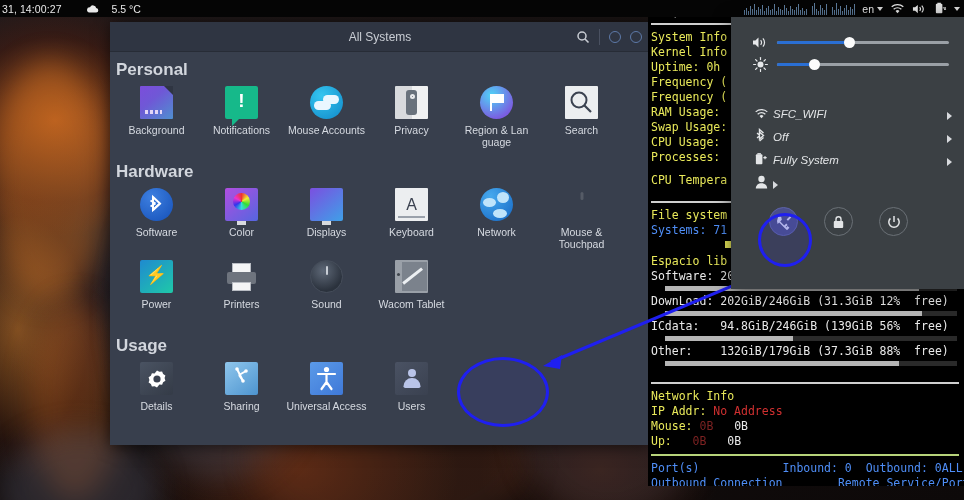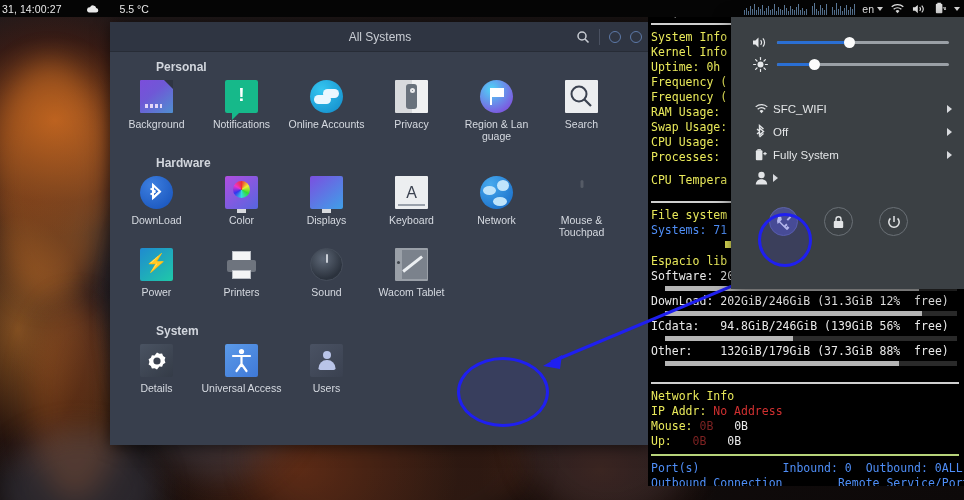--- a/index.html
+++ b/index.html
@@ -31,21 +31,21 @@
 
   
   #topbar{
     position:absolute;left:0;top:0;width:964px;height:17px;
     background:#050505;
     display:flex;align-items:center;
     color:#e8e8e8;font-size:10.5px;
     z-index:50;
   }
   #topbar .clock{margin-left:2px;white-space:nowrap;letter-spacing:.1px;}
-  #topbar .weather{display:flex;align-items:center;gap:21px;margin-left:24px;}
+  #topbar .weather{display:flex;align-items:center;gap:13px;margin-left:24px;}
   #topbar .spacer{flex:1;}
   #topbar .tray{display:flex;align-items:center;gap:7px;padding-right:4px;}
   .cpugraph{display:flex;align-items:flex-end;gap:1px;height:13px;}
   .cpugraph i{display:block;width:1px;background:#6b8fb5;opacity:.85;}
   .cpugraph .gap{width:3px;background:transparent;}
   .lang{display:flex;align-items:center;gap:3px;font-size:10.5px;}
   .caret{width:0;height:0;border-left:3.5px solid transparent;border-right:3.5px solid transparent;border-top:4px solid #d8d8d8;}
   .trayicon{display:block;}
   .wifi-underline{position:absolute;left:875px;top:15px;width:80px;height:1.5px;background:#3b6ea5;}
 
@@ -63,23 +63,22 @@
     border-bottom:1px solid #272c36;
   }
   #settings .title{
     flex:1;text-align:center;color:#c9cdd4;font-size:12px;
   }
   #settings .tbtools{position:absolute;right:8px;top:0;height:30px;display:flex;align-items:center;gap:9px;}
   .circbtn{width:12px;height:12px;border-radius:50%;border:1.6px solid #5d79a8;}
   .divider-v{width:1px;height:16px;background:#4a5161;}
 
   .sect-title{
-    color:#d2d6dd;font-size:12px;font-weight:bold;
+    color:#d2d6dd;font-size:17px;font-weight:bold;
     padding:8px 0 2px 6px;
-    margin-left:40px;
   }
   .grid{display:flex;flex-wrap:wrap;padding-left:4px;}
   .cell{
     width:85px;height:72px;
     display:flex;flex-direction:column;align-items:center;
     padding-top:4px;position:relative;
   }
   .cell .lbl{
     color:#d6dae1;font-size:10.5px;text-align:center;line-height:12px;
     margin-top:5px;width:80px;
@@ -184,21 +183,21 @@
     z-index:60;
     box-shadow:0 3px 16px rgba(0,0,0,.6);
     padding-top:14px;
   }
   .slider-row{display:flex;align-items:center;height:22px;padding:0 15px 0 18px;}
   .slider-row .sic{width:22px;display:flex;justify-content:center;color:#e6e8ea;}
   .track{flex:1;height:3px;background:#9aa0a6;border-radius:2px;position:relative;margin-left:6px;}
   .track .fill{position:absolute;left:0;top:0;bottom:0;background:#2a6fd4;border-radius:2px;}
   .track .knob{position:absolute;top:50%;width:11px;height:11px;margin-top:-5.5px;margin-left:-5.5px;background:#fbfbfb;border-radius:50%;}
   .menu-list{margin-top:22px;}
-  .menu-item{display:flex;align-items:center;height:23px;padding:0 12px 0 18px;color:#e3e5e7;font-size:11.5px;}
+  .menu-item{display:flex;align-items:flex-end;height:23px;padding:0 12px 0 18px;color:#e3e5e7;font-size:11.5px;font-style:italic;}
   .menu-item .mic{width:24px;display:flex;justify-content:center;color:#e3e5e7;}
   .menu-item .mlbl{flex:1;}
   .menu-item .arr{width:0;height:0;border-top:4px solid transparent;border-bottom:4px solid transparent;border-left:5px solid #d8dade;}
   .btn-row{display:flex;align-items:center;gap:26px;padding:18px 0 0 38px;}
   .rbtn{width:29px;height:29px;border-radius:50%;border:1px solid #6a7076;display:flex;align-items:center;justify-content:center;color:#e3e5e7;}
   .rbtn.active{background:#4a4f8c;border-color:#5d63a8;}
   .hl-round{position:absolute;border:3px solid #1f1ff0;border-radius:50%;background:rgba(60,60,200,.18);z-index:70;pointer-events:none;}
 
   
   #annot{position:absolute;inset:0;z-index:45;pointer-events:none;}
@@ -328,21 +327,21 @@
       <span class="ic ic-notif">
           <span class="bang">!</span>
         </span>
       <span class="lbl">Notifications</span>
     </div>
     <div class="cell">
       <span class="ic ic-online">
           <i class="cl cl1"></i>
           <i class="cl cl2"></i>
         </span>
-      <span class="lbl">Online Accounts</span>
+      <span class="lbl">Mouse Accounts</span>
     </div>
     <div class="cell">
       <span class="ic ic-privacy">
           <i class="bar"></i>
           <i class="dot"></i>
         </span>
       <span class="lbl">Privacy</span>
     </div>
     <div class="cell">
       <span class="ic ic-region">
@@ -365,21 +364,21 @@
   <div class="sect-title">Hardware</div>
   <div class="grid">
     <div class="cell">
       <span class="ic ic-bt">
         <svg width="33" height="33" viewBox="0 0 33 33">
             <path d="M13 9l7 6.5-7 6.5V9l7 6.5" stroke="#fff" stroke-width="2" fill="none"></path>
             <path d="M13 22l7-6.5" stroke="#fff" stroke-width="2" fill="none"></path>
             <path d="M10.5 12.5l5 3M10.5 18.5l5-3" stroke="#fff" stroke-width="2" fill="none"></path>
           </svg>
       </span>
-      <span class="lbl">DownLoad</span>
+      <span class="lbl">Software</span>
     </div>
     <div class="cell">
       <span class="ic ic-color">
           <i class="wheel"></i>
           <i class="stand"></i>
         </span>
       <span class="lbl">Color</span>
     </div>
     <div class="cell">
       <span class="ic ic-disp">
@@ -426,30 +425,42 @@
     <div class="cell">
       <span class="ic ic-wacom">
           <i class="pad"></i>
           <i class="b"></i>
           <i class="pen"></i>
         </span>
       <span class="lbl">Wacom Tablet</span>
     </div>
   </div>
 
-  <div class="sect-title">System</div>
+  <div class="sect-title">Usage</div>
   <div class="grid">
     <div class="cell">
       <span class="ic ic-details">
         <svg width="22" height="22" viewBox="0 0 22 22">
             <path d="M11 2.5l2.4 1.3 2.7-.3 1 2.5 2.3 1.5-.8 2.6.8 2.6-2.3 1.5-1 2.5-2.7-.3L11 19.5l-2.4-1.3-2.7.3-1-2.5-2.3-1.5.8-2.6-.8-2.6 2.3-1.5 1-2.5 2.7.3z" fill="#fff"></path>
             <circle cx="11" cy="11" r="3.6" fill="#3b4250"></circle>
           </svg>
       </span>
       <span class="lbl">Details</span>
+    </div>
+    <div class="cell">
+      <span class="ic ic-sharing">
+        <svg width="33" height="33" viewBox="0 0 33 33">
+            <path d="M12 7l6 12M18 19l-4-6" stroke="#fff" stroke-width="2" fill="none"></path>
+            <circle cx="12" cy="7" r="1.8" fill="#fff"></circle>
+            <circle cx="18" cy="19" r="1.8" fill="#fff"></circle>
+            <circle cx="21" cy="9" r="1.8" fill="#fff"></circle>
+            <path d="M14 13l7-4" stroke="#fff" stroke-width="2" fill="none"></path>
+          </svg>
+      </span>
+      <span class="lbl">Sharing</span>
     </div>
     <div class="cell">
       <span class="ic ic-univ">
         <svg width="33" height="33" viewBox="0 0 33 33">
             <circle cx="16.5" cy="7.5" r="2.6" fill="#fff"></circle>
             <path d="M8 12h17M16.5 12v8M16.5 20l-5 7M16.5 20l5 7" stroke="#fff" stroke-width="2.2" fill="none" stroke-linecap="round"></path>
           </svg>
       </span>
       <span class="lbl">Universal Access</span>
     </div>

